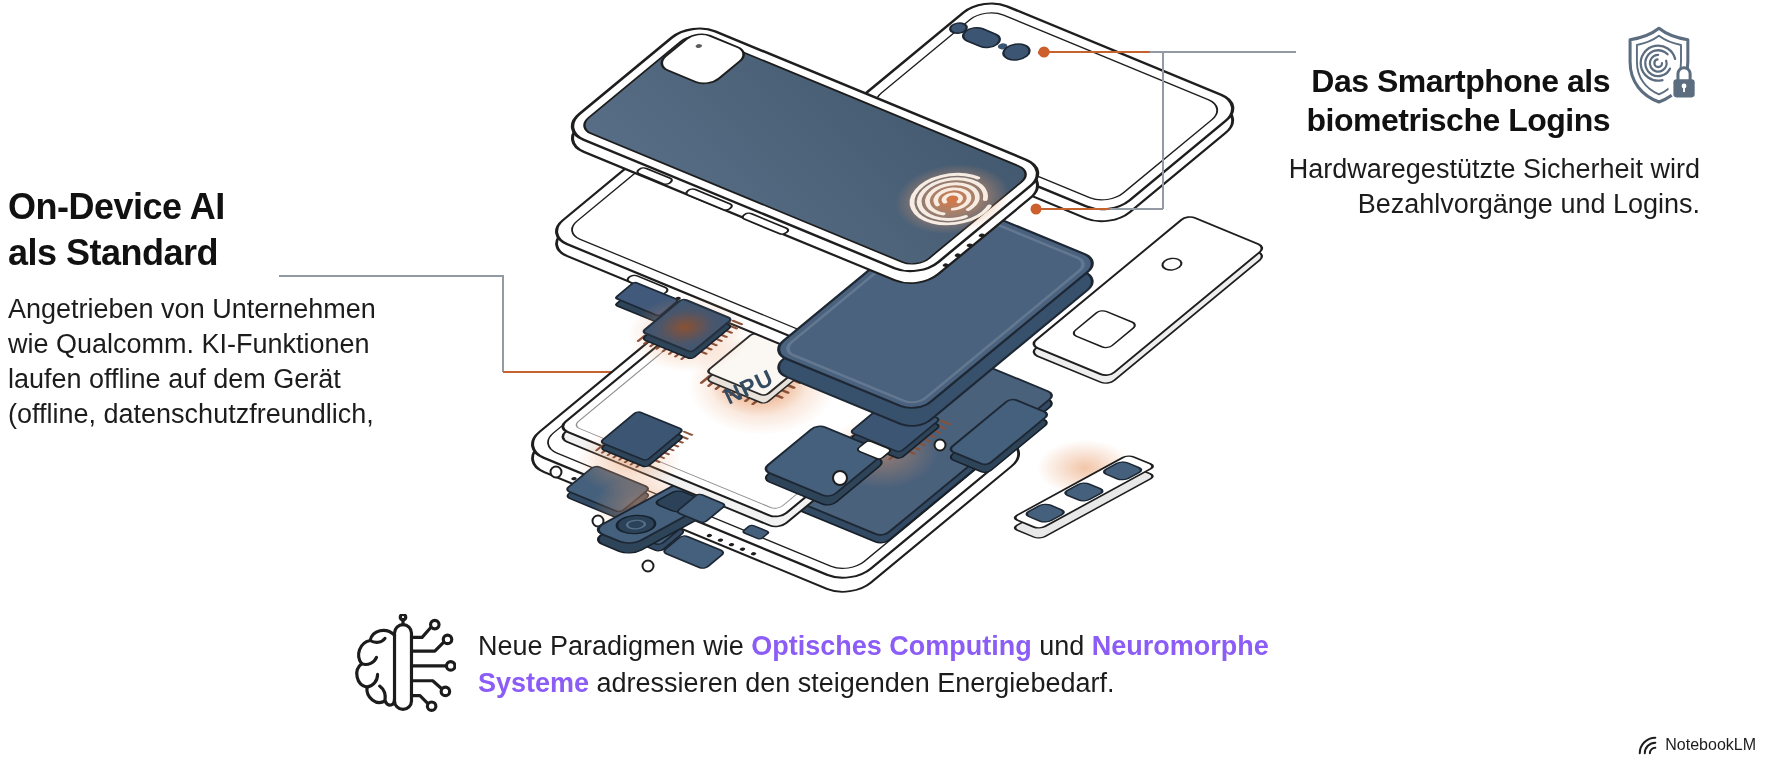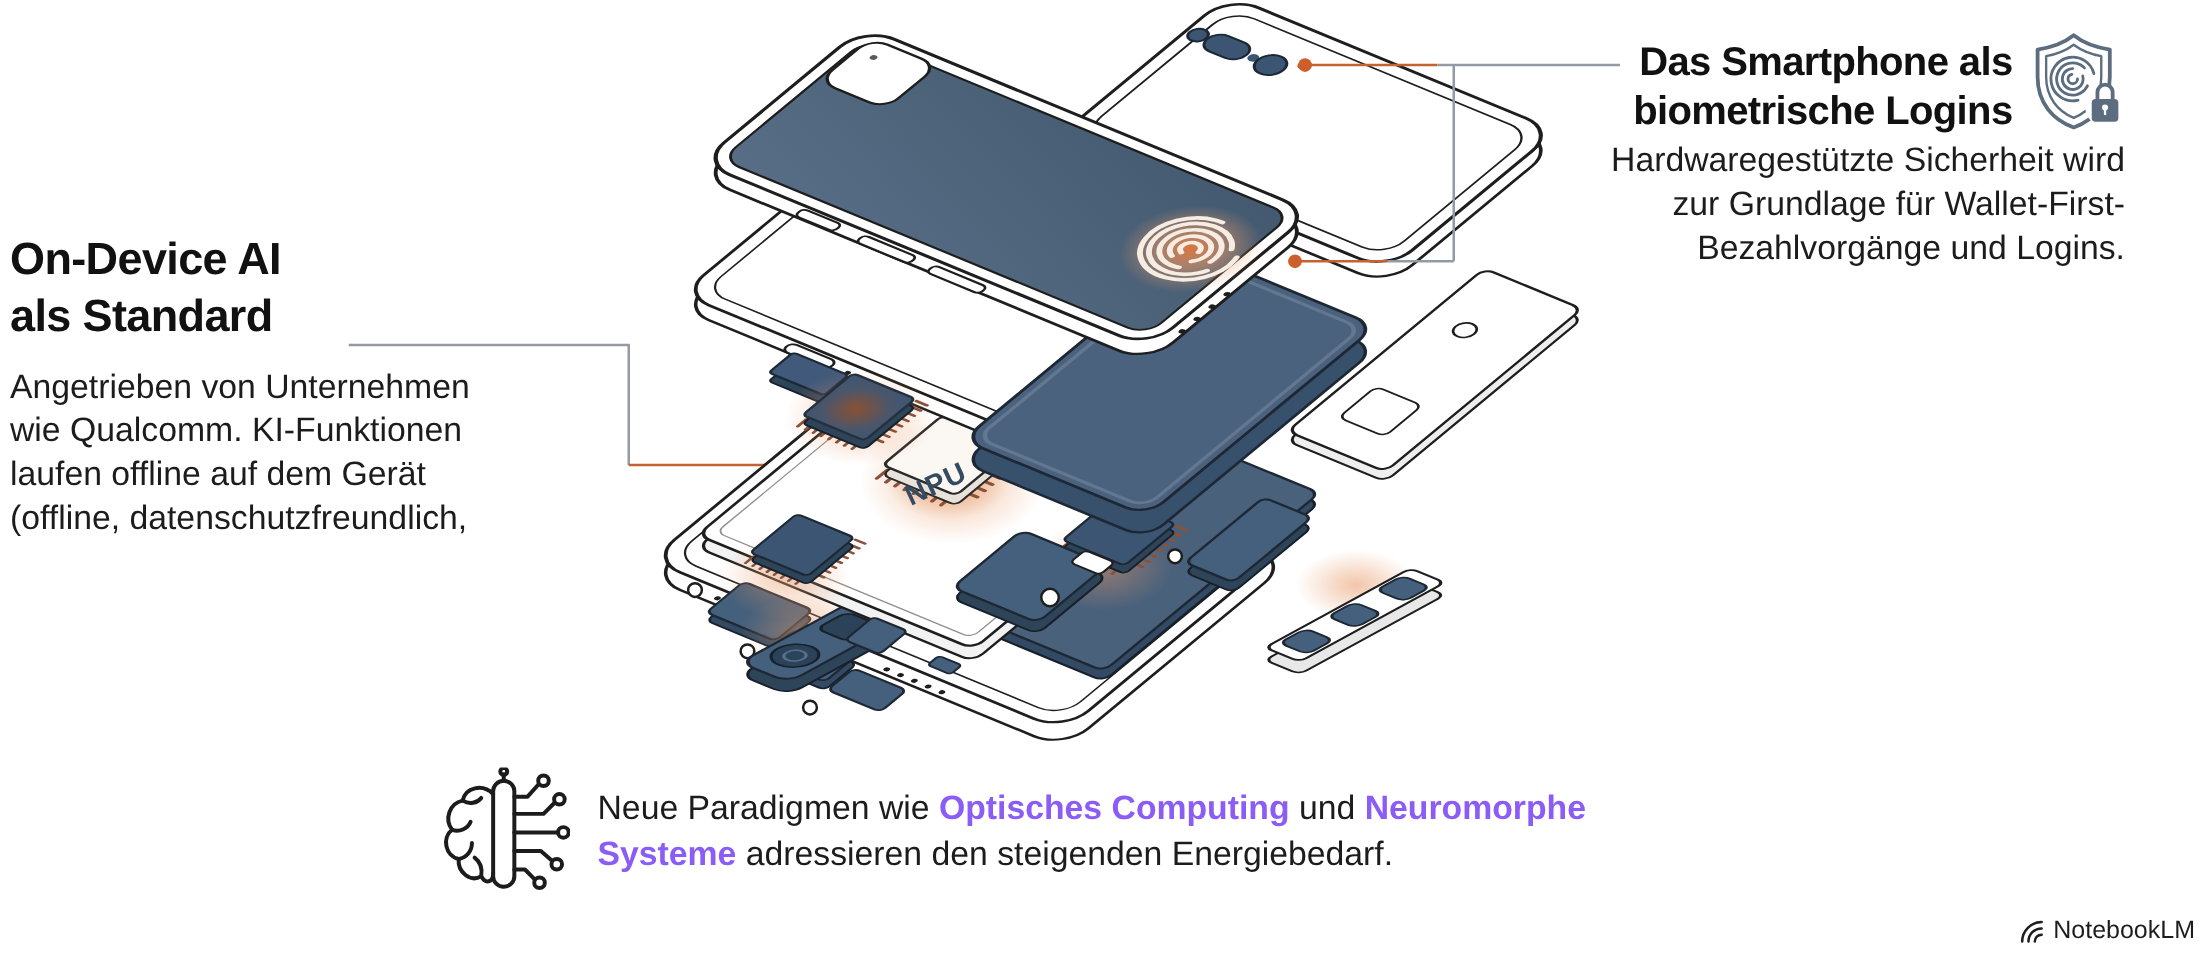--- a/index.html
+++ b/index.html
@@ -9,29 +9,29 @@
   svg text{font-family:"Liberation Sans",sans-serif;}
 
   .note{position:absolute;}
   .note-heading{font-weight:bold;color:#111;letter-spacing:-0.5px;}
   .left-note{left:8px;top:184px;width:410px;}
   .left-note .note-heading{font-size:36px;line-height:46px;}
   .left-note .note-body{margin-top:16px;font-size:27px;line-height:35px;}
 
   .right-note{right:68px;top:24px;width:660px;}
   .right-head-row{display:flex;justify-content:flex-end;align-items:flex-start;gap:14px;}
-  .right-note .note-heading{font-size:32px;line-height:39px;text-align:right;padding-top:6px;}
-  .right-note .note-body{margin-top:1px;font-size:27px;line-height:35px;text-align:right;}
+  .right-note .note-heading{font-size:32px;line-height:39px;text-align:right;padding-top:6px;margin-top:32px;}
+  .right-note .note-body{margin-top:12px;font-size:27px;line-height:35px;text-align:right;}
 
   .bottom-note{left:478px;top:628px;width:800px;font-size:27px;line-height:37px;}
   .bottom-note .hl{color:#8b5cf6;font-weight:bold;}
   .brain-wrap{position:absolute;left:350px;top:614px;width:106px;height:106px;}
 
   .brand{position:absolute;right:12px;bottom:12px;display:flex;align-items:center;gap:6px;
-         font-size:20px;color:#1d1d1d;}
+         font-size:16px;color:#1d1d1d;}
 </style>
 </head>
 <body>
 
 <div id="canvas">
 
   <svg id="scene" width="1768" height="768" viewBox="0 0 1768 768">
     <defs>
       <linearGradient id="screenGrad" x1="0" y1="0" x2="1" y2="1">
         <stop offset="0" stop-color="#586e86"></stop>
@@ -333,21 +333,20 @@
           <circle cx="79" cy="79" r="21" fill="#fff"></circle>
           <path d="M71,72 V64 a8,8 0 0 1 16,0 V72" fill="none" stroke="#5c6d80" stroke-width="4"></path>
           <rect x="65" y="71" width="28" height="24" rx="4" fill="#5c6d80"></rect>
           <circle cx="79" cy="80" r="3.2" fill="#fff"></circle>
           <rect x="77.8" y="82" width="2.4" height="6" fill="#fff"></rect>
         </g>
       </svg>
     </div>
     <div class="note-body">
       <div>Hardwaregestützte Sicherheit wird</div>
-      <div>zur Grundlage für Wallet-First-</div>
       <div>Bezahlvorgänge und Logins.</div>
     </div>
   </div>
 
   <div class="brain-wrap">
     <svg width="106" height="106" viewBox="0 0 100 100">
       <g fill="none" stroke="#1c1c1c" stroke-width="3" stroke-linecap="round" stroke-linejoin="round">
         <rect x="42" y="10" width="16" height="80" rx="8"></rect>
         <path d="M42,20 C34,12 21,15 19,25 C9,27 5,39 11,47 C3,53 6,67 16,69 C15,79 25,87 33,82 C36,88 42,87 42,80"></path>
         <path d="M19,25 C24,28 30,27 33,23 M11,47 C17,49 23,46 25,41 M16,69 C22,68 26,63 26,57 M33,82 C34,76 32,71 28,68"></path>

